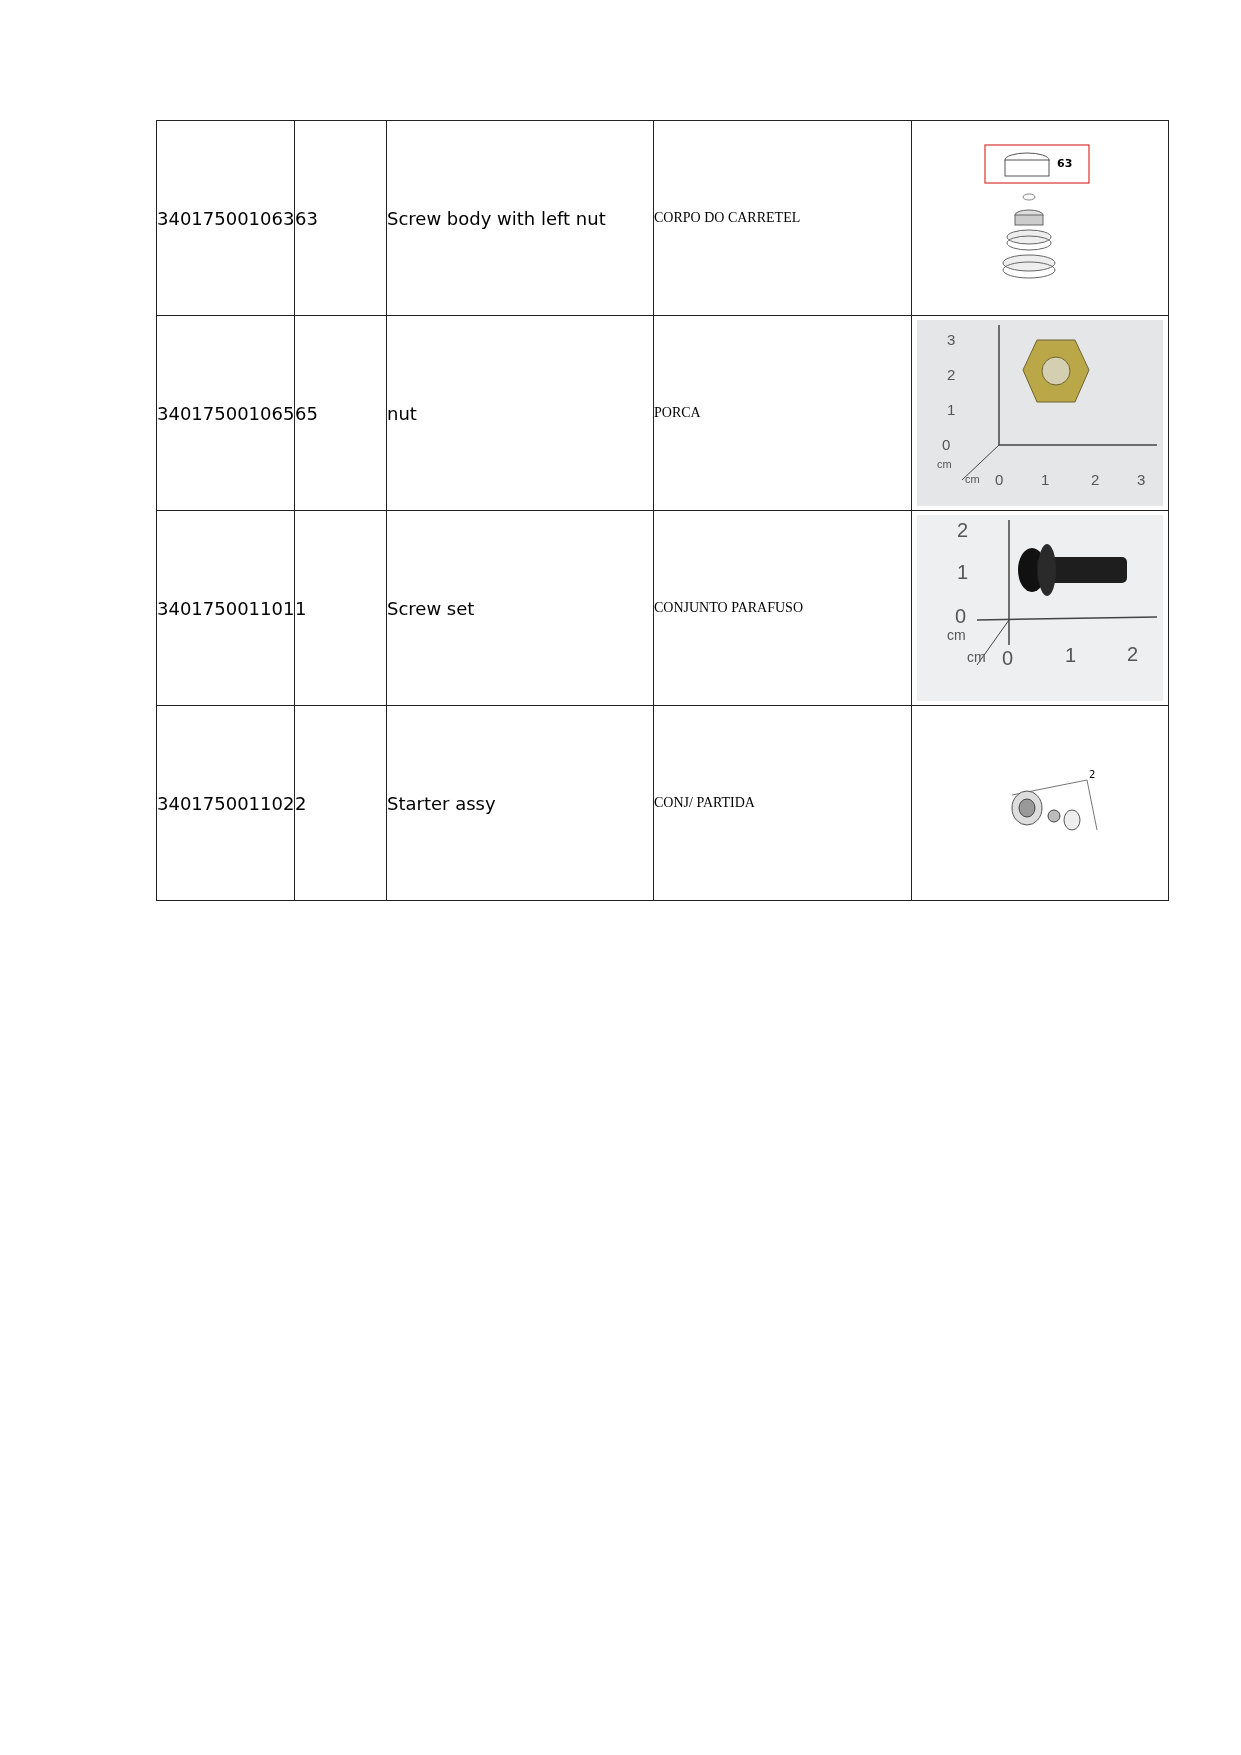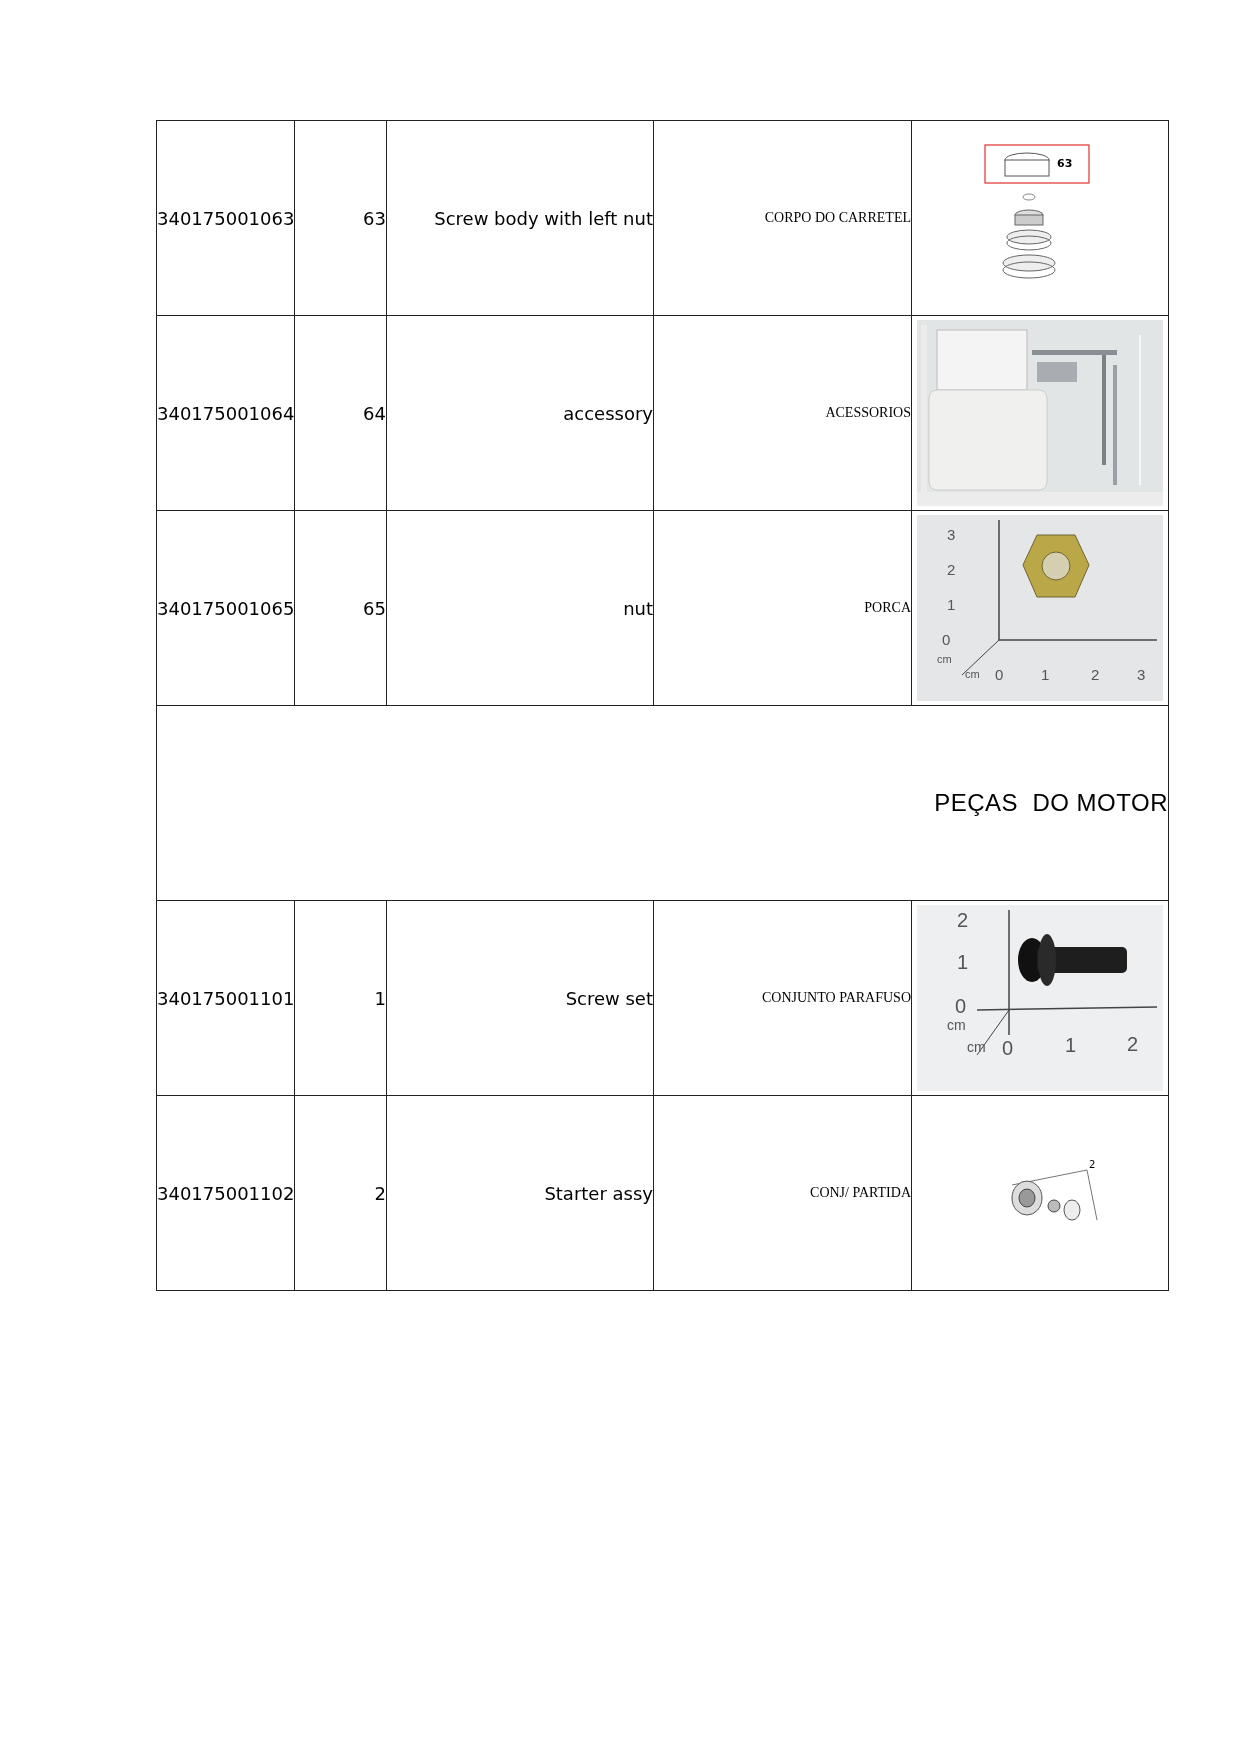--- a/index.html
+++ b/index.html
@@ -1,18 +1,18 @@
 <!DOCTYPE html>
 <html><head>
 <meta charset="utf-8">
 <style>
   html, body { margin: 0; padding: 0; background: #ffffff; }
   body { width: 1241px; height: 1755px; position: relative; overflow: hidden; font-family: "DejaVu Sans", sans-serif; color: #000; }
   table.parts { position: absolute; left: 156px; top: 120px; width: 1012px; border-collapse: collapse; table-layout: fixed; }
-  table.parts td { border: 1.5px solid #222; height: 194px; text-align: right; vertical-align: middle; padding: 0; }
+  table.parts td { border: 1.5px solid #222; height: 194px; text-align: left; vertical-align: middle; padding: 0; }
   .c1 { width: 138px; } .c2 { width: 92px; } .c3 { width: 267px; } .c4 { width: 258px; } .c5 { width: 257px; }
   .code, .num, .en { font-size: 18px; }
   .pt { font-family: Liberation Serif, serif; font-size: 14px; }
   .section { font-family: "Liberation Sans", sans-serif; font-size: 24px; letter-spacing: 0.5px; }
   .imgbox { width: 246px; height: 186px; margin: 0 auto; position: relative; }
   .photo { background: #dfe3e4; }
   svg { display: block; }
 </style>
 </head>
 <body>
@@ -44,42 +44,20 @@
             <rect x="98" y="90" width="28" height="10" fill="#ccc" stroke="#666"></rect>
             <ellipse cx="112" cy="112" rx="22" ry="7" fill="#eee" stroke="#666"></ellipse>
             <ellipse cx="112" cy="118" rx="22" ry="7" fill="none" stroke="#666"></ellipse>
             <ellipse cx="112" cy="138" rx="26" ry="8" fill="#eee" stroke="#666"></ellipse>
             <ellipse cx="112" cy="145" rx="26" ry="8" fill="none" stroke="#666"></ellipse>
           </svg>
         </div>
       </td>
     </tr>
 
-    <tr>
-      <td class="code">340175001064</td>
-      <td class="num">64</td>
-      <td class="en">accessory</td>
-      <td class="pt">ACESSORIOS</td>
-      <td>
-        <div class="imgbox photo">
-          <svg width="246" height="186" viewBox="0 0 246 186">
-            <rect width="246" height="186" fill="#e2e5e6"></rect>
-            <rect x="20" y="10" width="90" height="60" fill="#f4f4f4" stroke="#bbb"></rect>
-            <rect x="12" y="70" width="118" height="100" rx="8" fill="#f0f0ee" stroke="#ccc"></rect>
-            <rect x="115" y="30" width="85" height="5" fill="#8a8f94"></rect>
-            <rect x="120" y="42" width="40" height="20" fill="#a9adb1"></rect>
-            <rect x="185" y="35" width="4" height="110" fill="#7b8086"></rect>
-            <rect x="196" y="45" width="4" height="120" fill="#9aa0a5"></rect>
-            <rect x="222" y="15" width="2" height="150" fill="#f8f8f8"></rect>
-            <rect x="0" y="172" width="246" height="14" fill="#ececec"></rect>
-            <rect x="4" y="5" width="6" height="170" fill="#ececec"></rect>
-          </svg>
-        </div>
-      </td>
-    </tr>
 
     <tr>
       <td class="code">340175001065</td>
       <td class="num">65</td>
       <td class="en">nut</td>
       <td class="pt">PORCA</td>
       <td>
         <div class="imgbox photo">
           <svg width="246" height="186" viewBox="0 0 246 186" font-family="Liberation Sans, sans-serif" font-size="15" fill="#555">
             <rect width="246" height="186" fill="#e4e6e7"></rect>
@@ -97,23 +75,20 @@
             <text x="20" y="148" font-size="11">cm</text>
             <text x="48" y="163" font-size="11">cm</text>
             <polygon points="120,20 158,20 172,50 158,82 120,82 106,50" fill="#b9a748" stroke="#6f6530"></polygon>
             <circle cx="139" cy="51" r="14" fill="#d4cfb1" stroke="#6f6530"></circle>
           </svg>
         </div>
       </td>
     </tr>
 
 
-    <tr>
-      <td colspan="5" class="section" style="white-space: pre;">PEÇAS  DO MOTOR</td>
-    </tr>
 
     <tr>
       <td class="code">340175001101</td>
       <td class="num">1</td>
       <td class="en">Screw set</td>
       <td class="pt">CONJUNTO PARAFUSO</td>
       <td>
         <div class="imgbox photo">
           <svg width="246" height="186" viewBox="0 0 246 186" font-family="Liberation Sans, sans-serif" font-size="20" fill="#555">
             <rect width="246" height="186" fill="#eeeff0"></rect>

